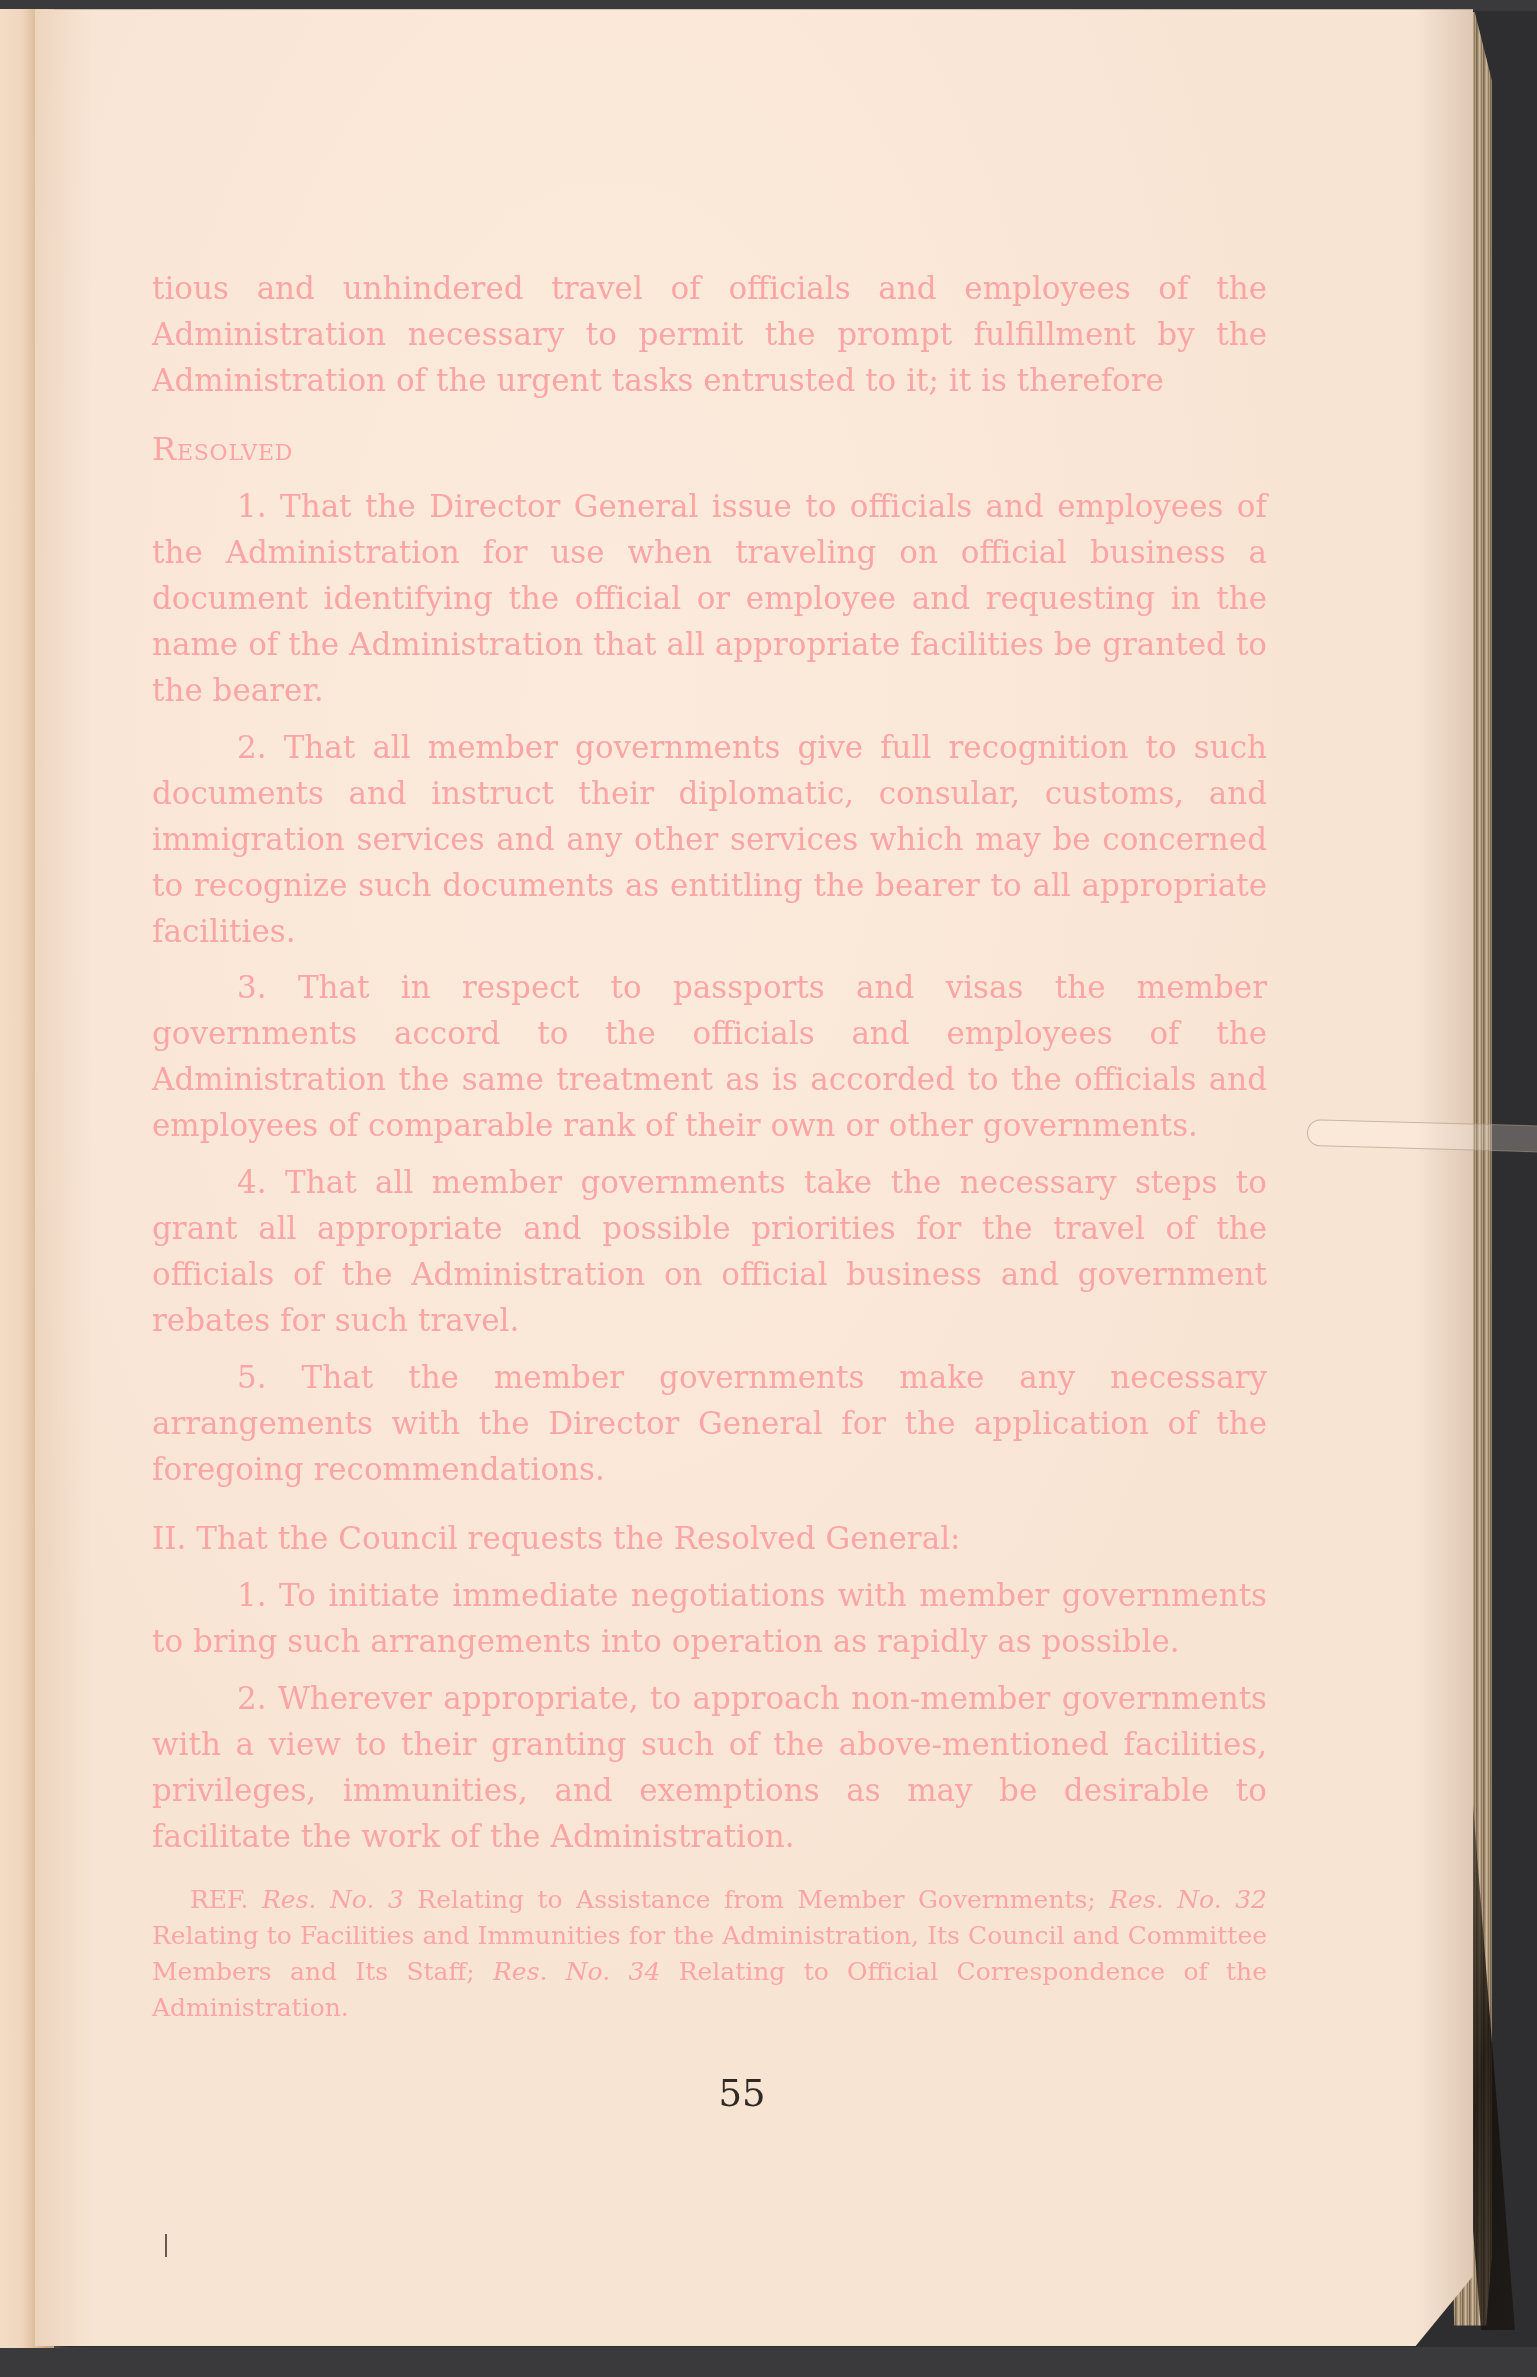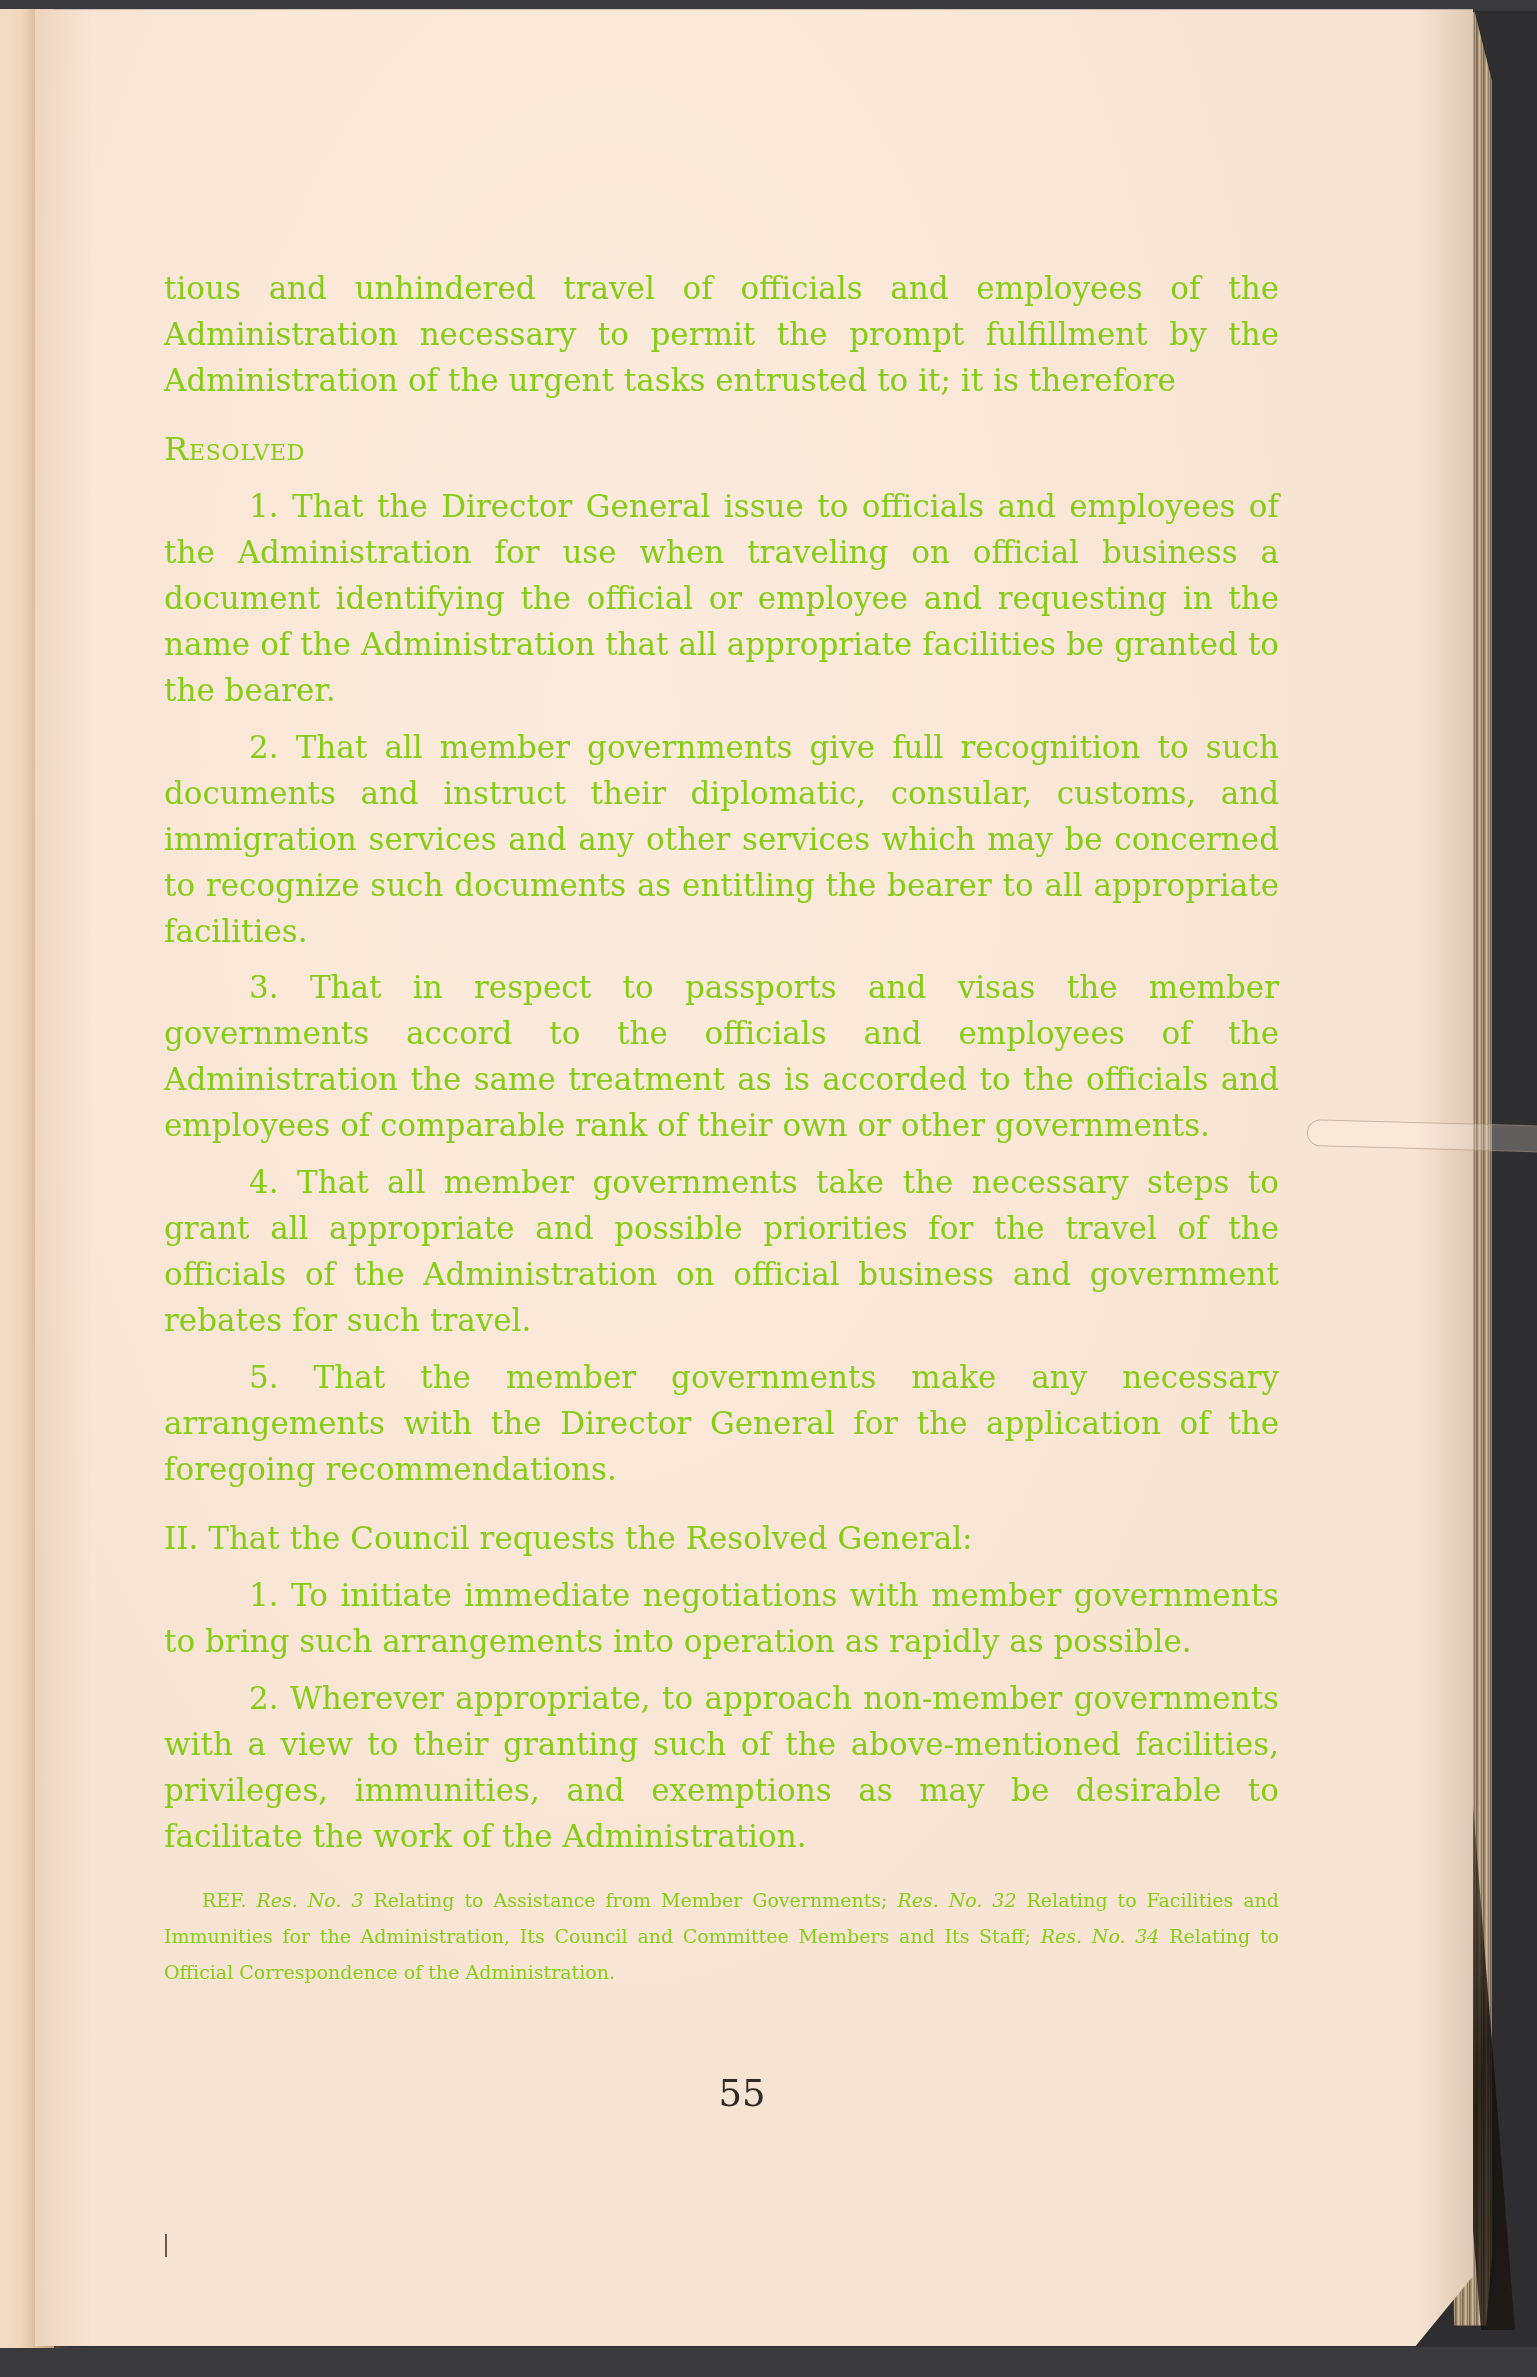--- a/index.html
+++ b/index.html
@@ -38,31 +38,31 @@
   }
   .bookmark {
     position: absolute; left: 1307px; top: 1119px; width: 231px; height: 24.6px;
     border: 1.5px solid rgba(160,140,120,0.55);
     border-radius: 31px 0 0 31px;
     background: rgba(255,245,235,0.25);
     transform: rotate(1.6deg);
     transform-origin: left center;
   }
   .content {
-    position: absolute; left: 164px; top: 265px; width: 1115px;
-    color: #84cc16;
+    position: absolute; left: 152px; top: 265px; width: 1115px;
+    color: #fca5a5;
     font-size: 31px; line-height: 46px;
     text-align: justify;
   }
   .para { margin: 0; }
   .resolved { margin: 23px 0 6.2px 0; font-variant: small-caps; letter-spacing: 0.8px; font-size: 32px; }
   .section { margin: 0 0 6.2px 0; padding-left: 0; }
   .li { margin: 10.8px 0 0 0; text-indent: 85px; padding-left: 0; }
   .ref {
-    margin-top: 23px; font-size: 19px; line-height: 36px; text-indent: 38px;
+    margin-top: 23px; font-size: 25px; line-height: 36px; text-indent: 38px;
   }
   .ref i { font-style: italic; }
   .pagenum {
     position: absolute; left: 696px; top: 2072px; width: 92px; text-align: center;
     font-size: 37px; color: #2f2a26;
   }
   .mark { position: absolute; left: 165px; top: 2234px; width: 1.5px; height: 23px; background: #6b5b4e; }
 </style>
 </head>
 <body>

